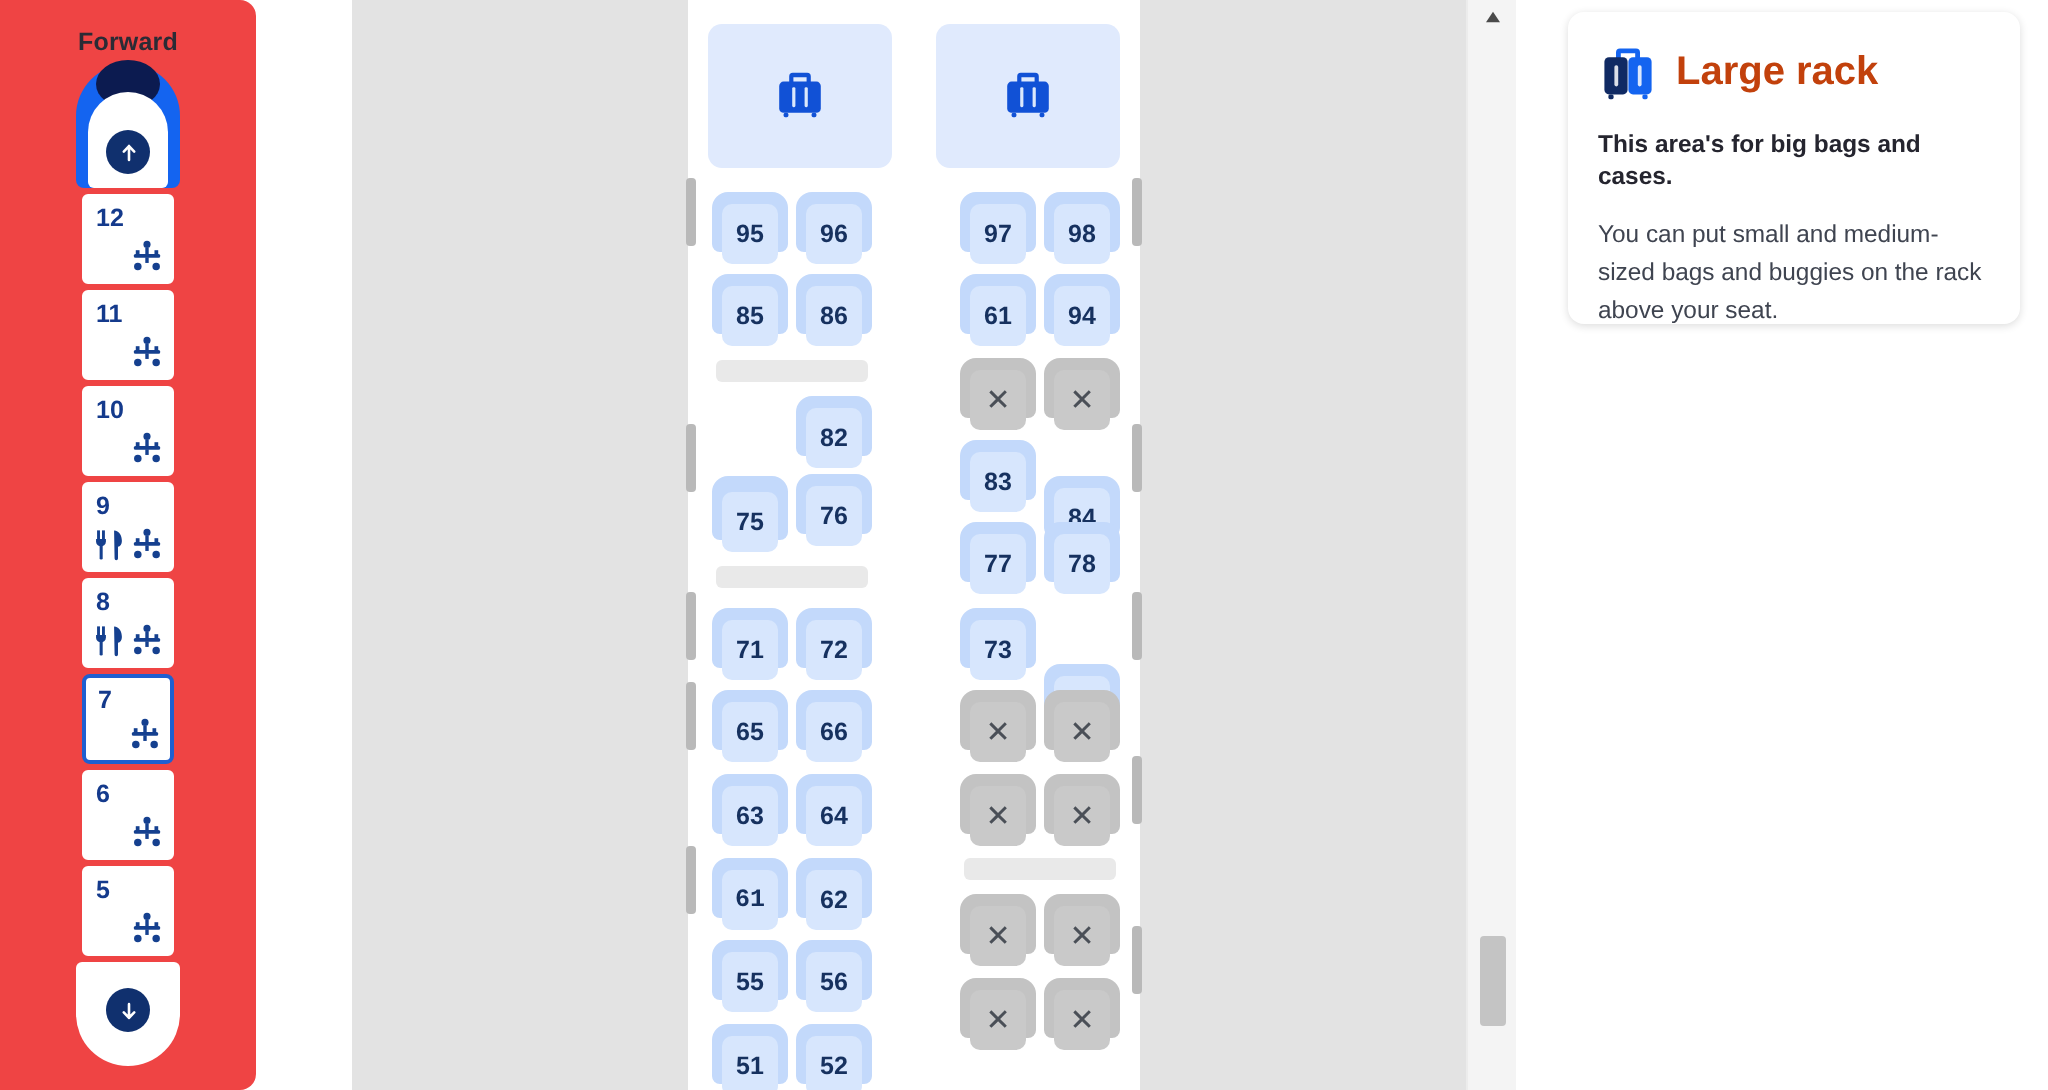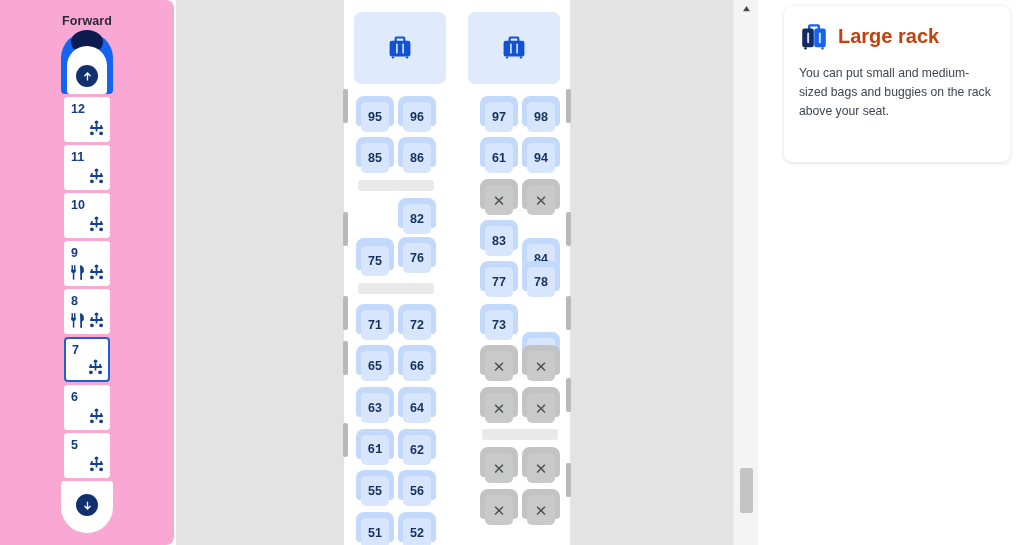--- a/index.html
+++ b/index.html
@@ -10,22 +10,22 @@
     background: #ffffff;
     font-family: "Liberation Sans", sans-serif;
     -webkit-font-smoothing: antialiased;
   }
 
   #app { position: relative; width: 1024px; height: 545px; background: #ffffff; }
 
   
   #sidebar {
     position: absolute; left: 0; top: 0;
-    width: 174px; height: 545px;
-    background: #f9a8d4;
+    width: 128px; height: 545px;
+    background: #ef4444;
     border-radius: 0 8px 8px 0;
   }
   #sidebar-inner {
     position: relative; width: 100%; height: 100%;
     display: flex; flex-direction: column; align-items: center;
     padding-top: 14px;
   }
   #forward-label {
     font-size: 12.5px; font-weight: bold; color: #2b2b35;
     letter-spacing: .1px; margin-bottom: 4px;
@@ -590,16 +590,17 @@
         <path d="M11 4.2 h8 a2 2 0 0 1 2 2 V9 h-2.4 V6.6 h-7.2 V9 H9 V6.2 a2 2 0 0 1 2-2 z" fill="#1464f0"></path>
         <rect x="3.2" y="8.6" width="11.6" height="18.6" rx="2.3" fill="#102a63"></rect>
         <rect x="15.2" y="8.6" width="11.6" height="18.6" rx="2.3" fill="#1464f0"></rect>
         <rect x="8.2" y="12.6" width="1.9" height="10.6" rx=".9" fill="#ffffff" opacity=".85"></rect>
         <rect x="19.9" y="12.6" width="1.9" height="10.6" rx=".9" fill="#ffffff" opacity=".85"></rect>
         <rect x="5.2" y="27.2" width="2.6" height="2.4" rx=".8" fill="#102a63"></rect>
         <rect x="22.2" y="27.2" width="2.6" height="2.4" rx=".8" fill="#1464f0"></rect>
       </svg>
       <div id="info-title">Large rack</div>
     </div>
+    <div id="info-lead">This area's for big bags and cases.</div>
     <div id="info-body">You can put small and medium-sized bags and buggies on the rack above your seat.</div>
   </div>
 
 </div>
 
 </body></html>

